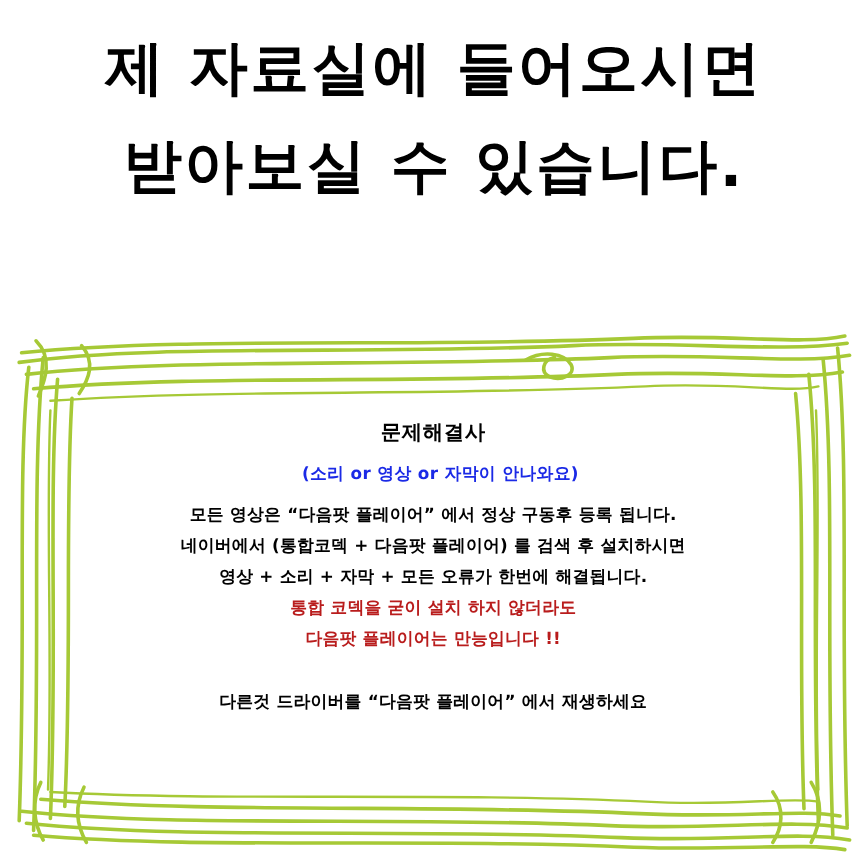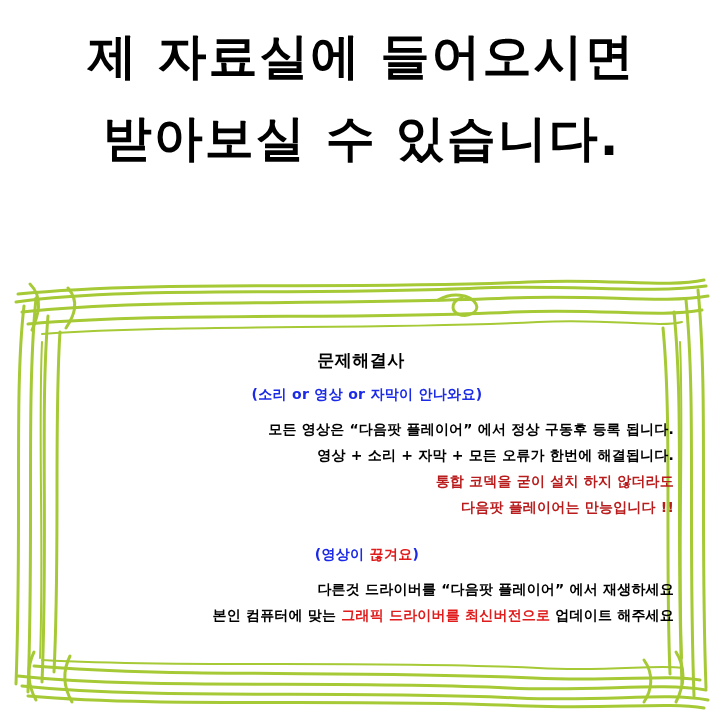--- a/index.html
+++ b/index.html
@@ -82,21 +82,20 @@
     margin: 0 0 12px 12px;
     letter-spacing: 0.3px;
   }
   .line {
     font-size: 14px;
     font-weight: 700;
     color: #000000;
     line-height: 26px;
     letter-spacing: 0.2px;
     white-space: nowrap;
-    text-align: right;
   }
   .line.red {
     color: #b91c1c;
   }
   .gap {
     height: 26px;
   }
   .mix .red {
     color: #e01b1b;
   }
@@ -155,28 +154,23 @@
         <path d="M34,388 C180,396 360,388 530,396 C600,400 650,392 674,396" stroke-width="2"></path>
       </g>
     </svg>
   </div>
 
   <div class="content">
     <div class="sec-title">문제해결사</div>
 
     <div class="sub-head">(소리 or 영상 or 자막이 안나와요)</div>
     <div class="line">모든 영상은 “다음팟 플레이어” 에서 정상 구동후 등록 됩니다.</div>
+    <div class="line">네이버에서 (통합코덱 + 다음팟 플레이어) 를 검색 후 설치하시면</div>
     <div class="line">영상 + 소리 + 자막 + 모든 오류가 한번에 해결됩니다.</div>
     <div class="line red">통합 코덱을 굳이 설치 하지 않더라도</div>
     <div class="line red">다음팟 플레이어는 만능입니다 !!</div>
 
     <div class="gap"></div>
 
-    <div class="sub-head">
-      <span>(영상이 </span><span style="color:#e01b1b">끊겨요</span><span>)</span>
-    </div>
     <div class="line">다른것 드라이버를  “다음팟 플레이어” 에서 재생하세요</div>
-    <div class="line mix">
-      <span class="blk">본인 컴퓨터에 맞는 </span><span class="red">그래픽 드라이버를 최신버전으로</span><span class="blk"> 업데이트 해주세요</span>
-    </div>
   </div>
 
 </div>
 
 </body></html>

